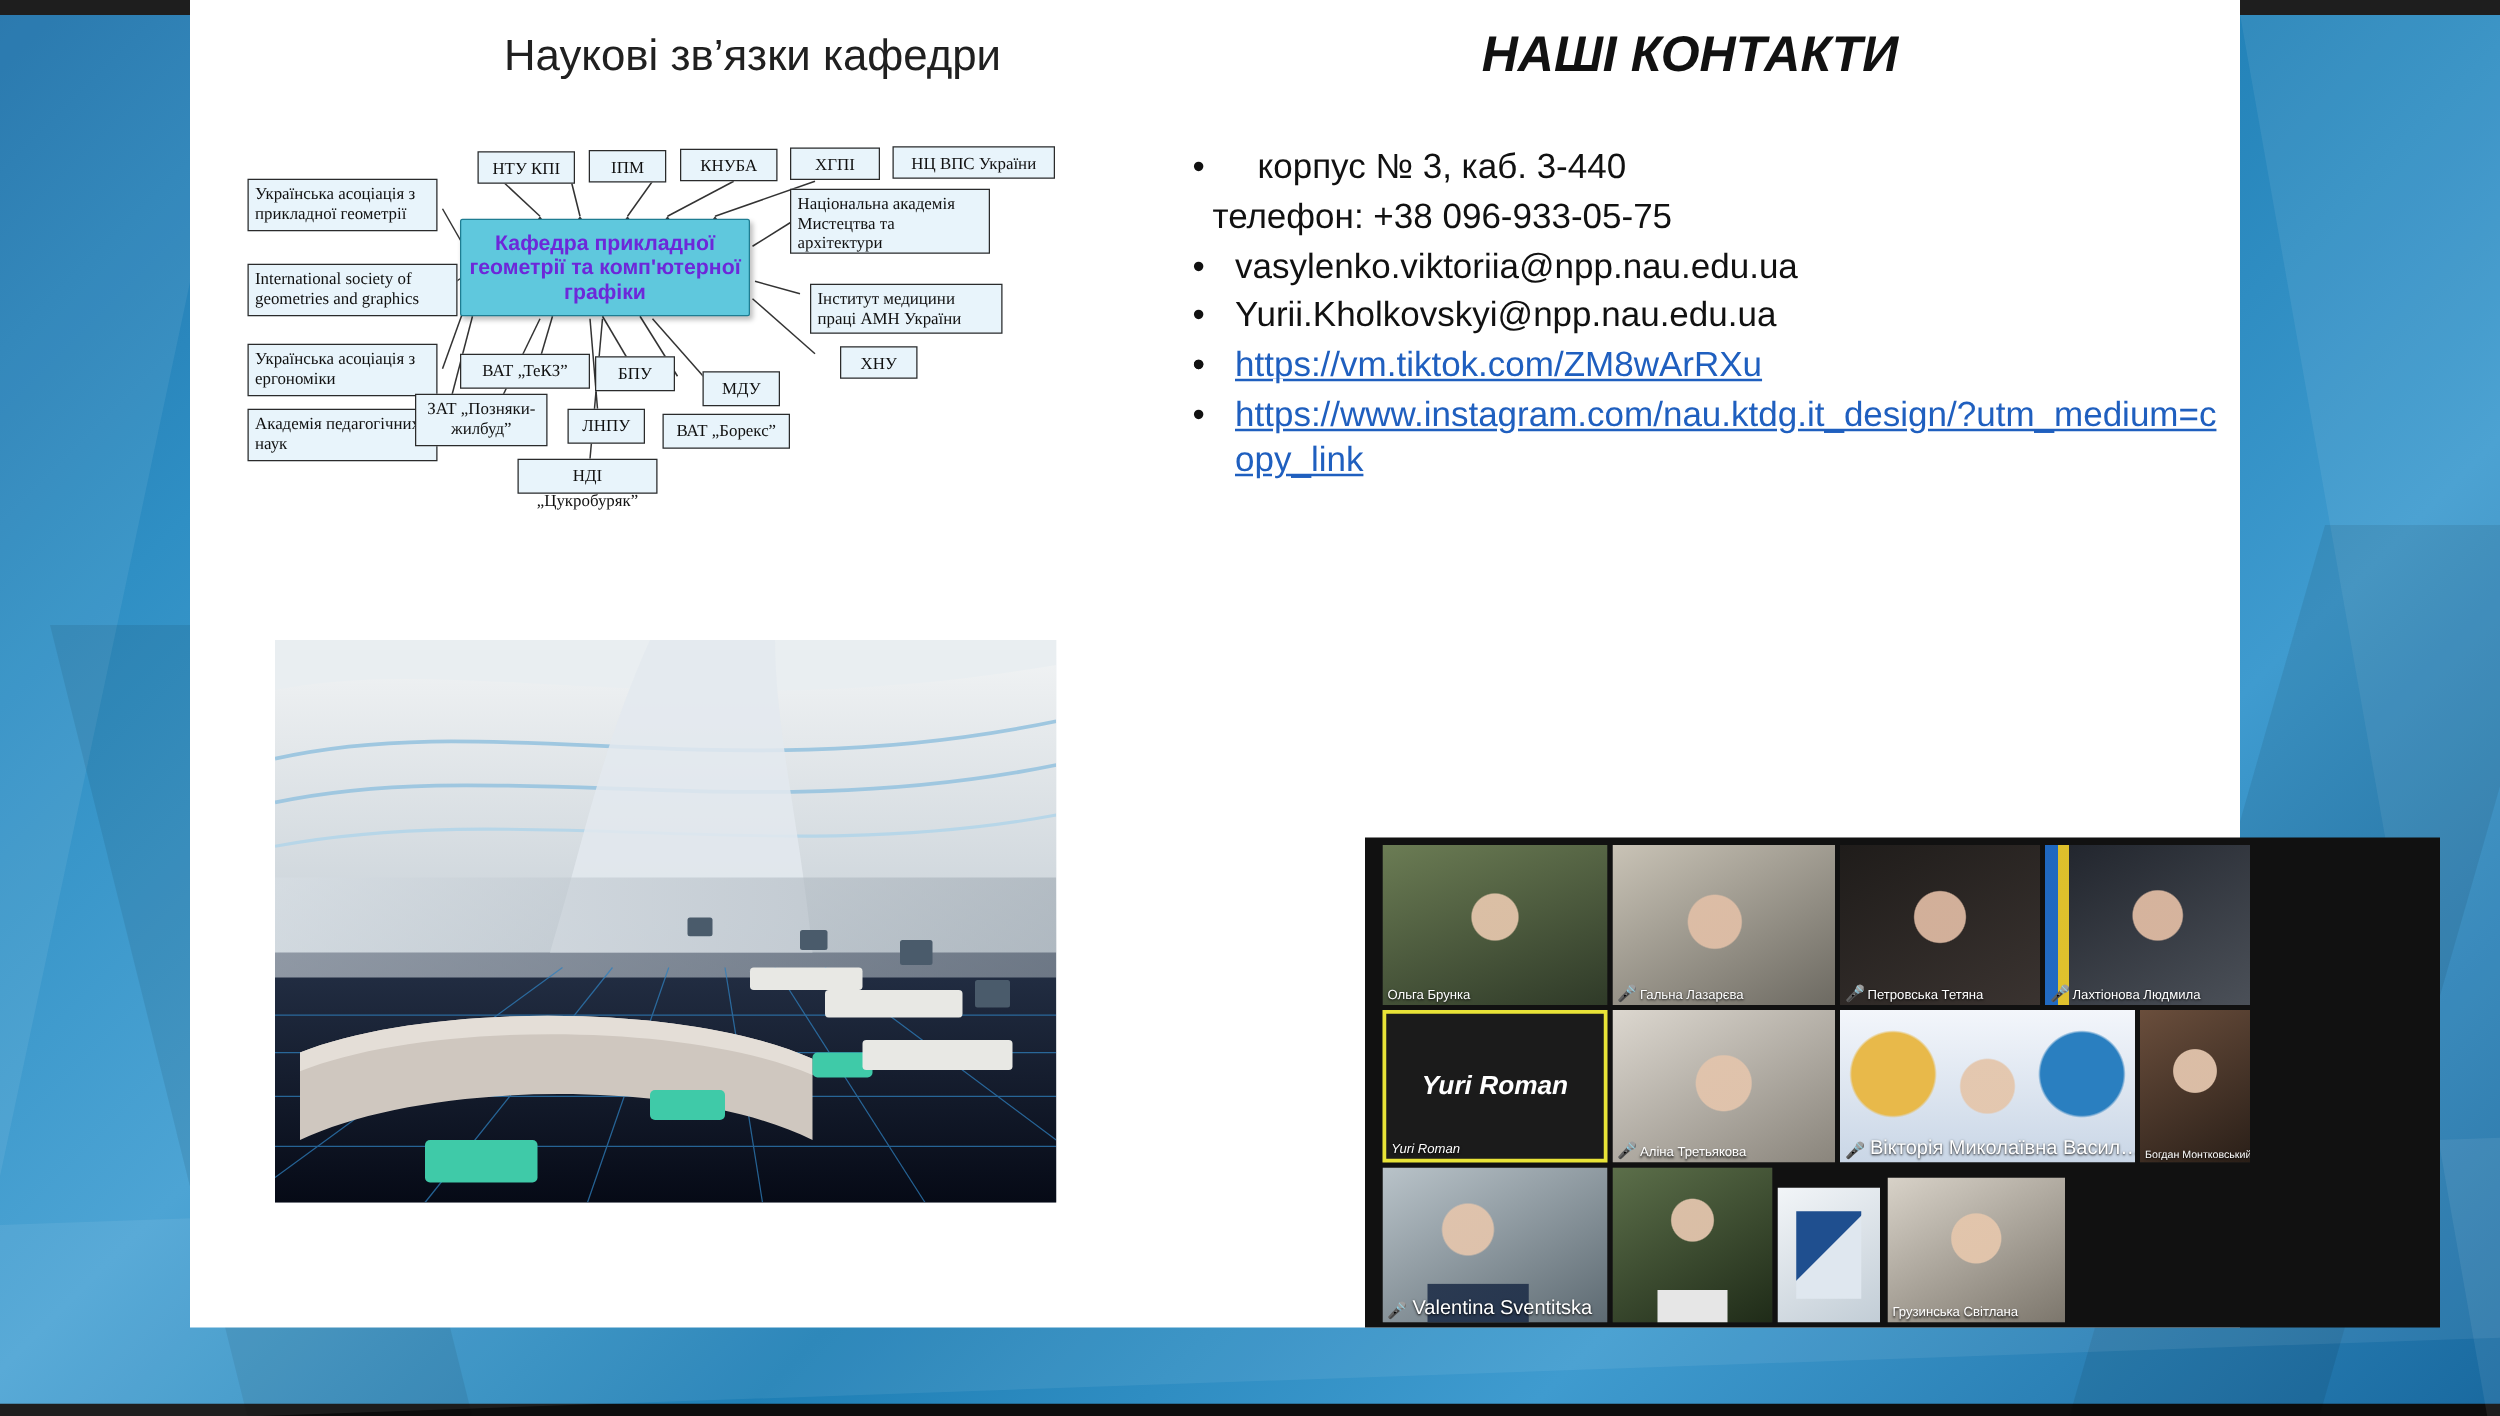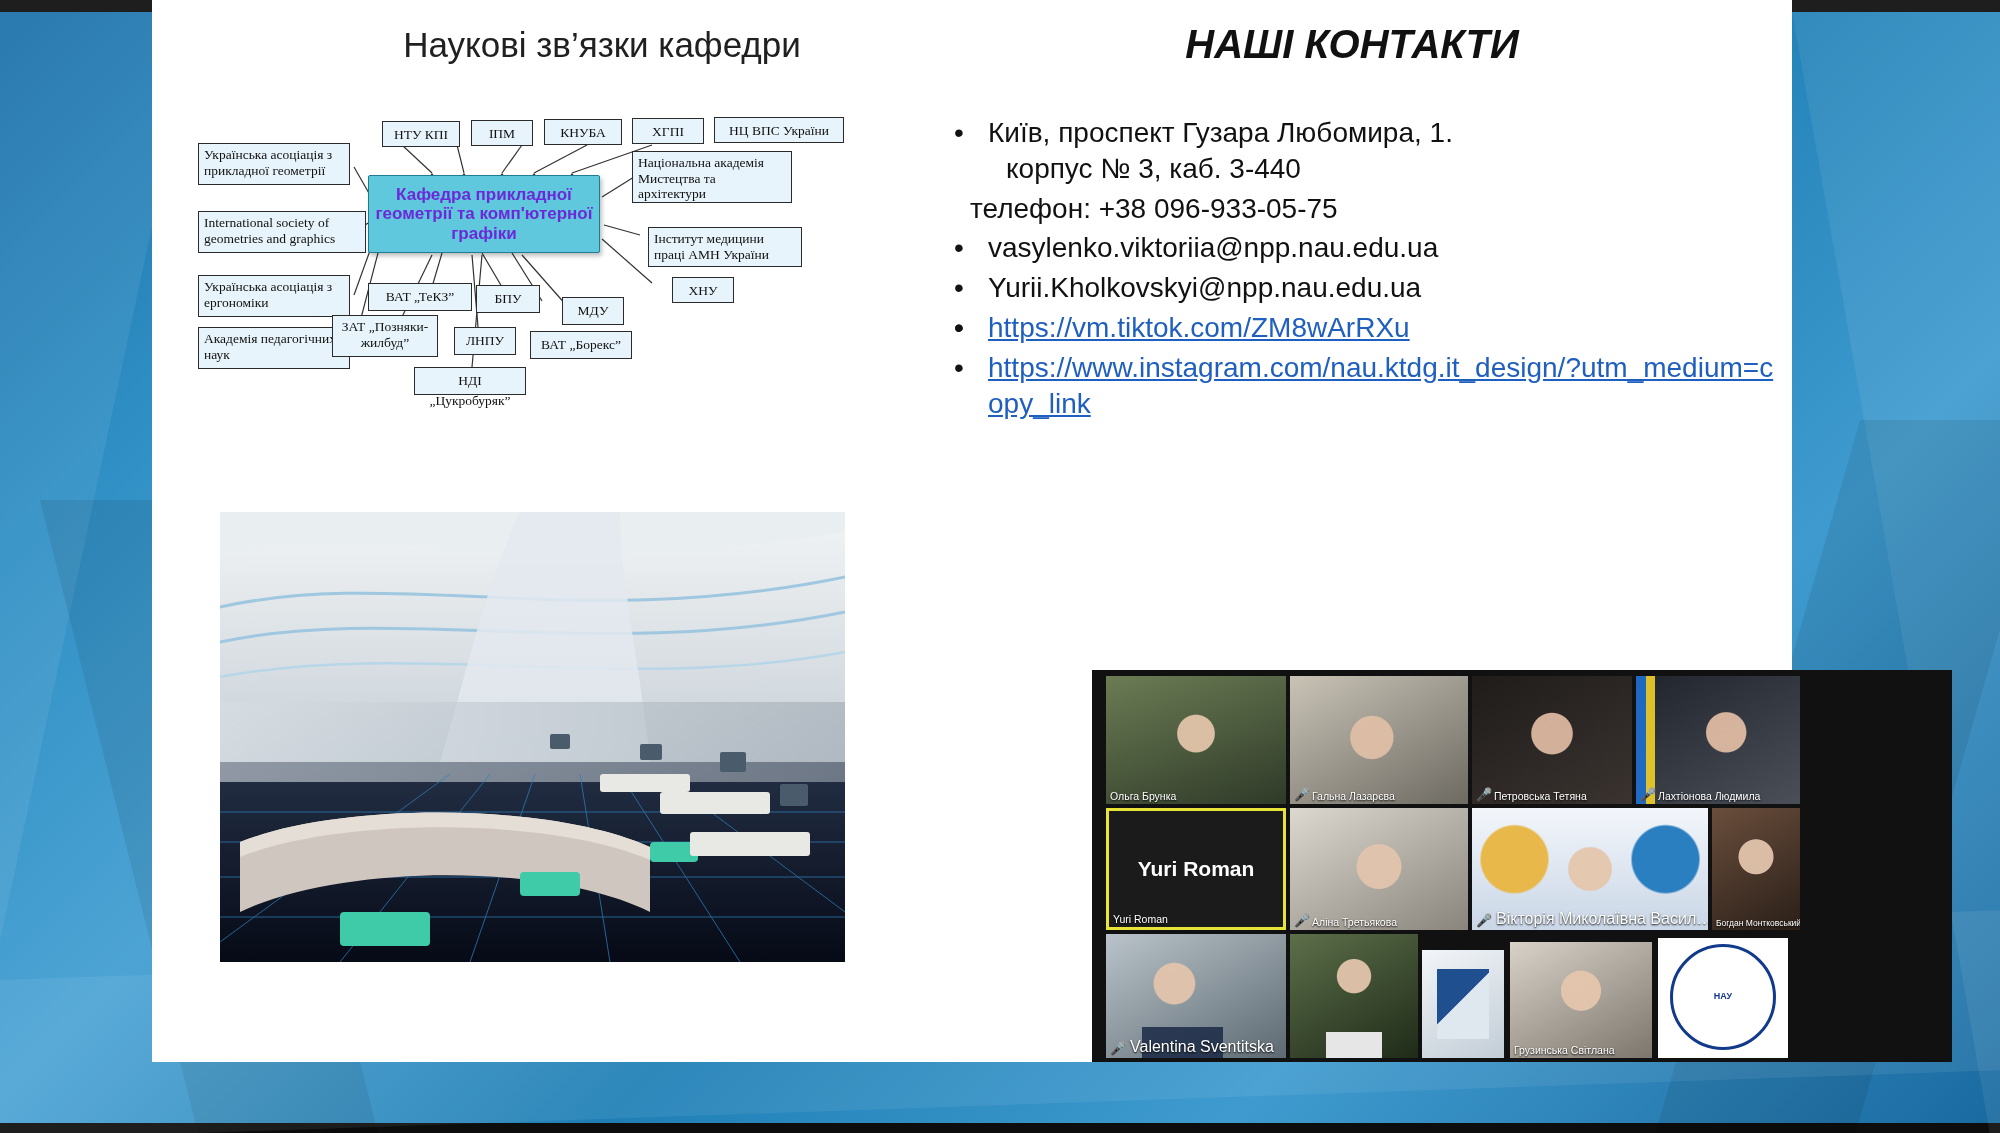--- a/index.html
+++ b/index.html
@@ -175,21 +175,21 @@
   .tile .nm {
     position: absolute;
     left: 4px;
     bottom: 2px;
     color: #fff;
     font-size: 10.5px;
     text-shadow: 0 1px 2px #000;
     white-space: nowrap;
   }
   .tile .nm.big { font-size: 16px; }
-  .tile.speaking { border: 3px solid #e8e337; box-sizing: border-box; }
+  .tile.speaking { border: 3px solid #e8e337; box-sizing: border-box; font-style: italic; }
   .tile .avatar-name {
     position: absolute;
     left: 0; top: 0; right: 0; bottom: 0;
     display: flex;
     align-items: center;
     justify-content: center;
     color: #fff;
     font-size: 21px;
     font-weight: bold;
   }
@@ -361,21 +361,20 @@
           <rect x="330" y="222" width="20" height="15" rx="2"></rect>
         </g>
       </svg>
     </div>
 
     <div class="right-title">НАШІ КОНТАКТИ</div>
 
     <div class="contact-list">
       <div class="citem">
         <span class="bullet">•</span>
-        <span>Київ, проспект Гузара Любомира, 1.</span>
       </div>
       <div class="citem sub">
         <span>корпус № 3, каб. 3-440</span>
       </div>
       <div class="citem" style="padding-left:28px;">
         <span>телефон: +38 096-933-05-75</span>
       </div>
       <div class="citem">
         <span class="bullet">•</span>
         <span>vasylenko.viktoriia@npp.nau.edu.ua</span>
@@ -461,21 +460,16 @@
       </div>
       <div class="tile" style="left:330px;top:280px;width:82px;height:108px;">
         <div class="ph" style="background:linear-gradient(150deg,#f2f5f8,#c2cdd6);"></div>
         <div class="ph" style="background:linear-gradient(135deg,#1f4f8f 0 45%, #dfe7ef 46%);left:18%;top:18%;width:64%;height:64%;"></div>
       </div>
       <div class="tile" style="left:418px;top:272px;width:142px;height:116px;">
         <div class="ph" style="background:linear-gradient(150deg,#d8d2c8,#7c766c);"></div>
         <div class="ph" style="background:radial-gradient(circle at 50% 42%, rgba(228,198,172,0.95) 0 20%, rgba(0,0,0,0) 21%);"></div>
         <div class="nm">Грузинська Світлана</div>
       </div>
-      <div class="tile" style="left:566px;top:268px;width:130px;height:120px;background:#ffffff;">
-        <div class="nau-logo" style="left:12px;top:6px;width:106px;height:106px;">
-          <span>НАУ</span>
-        </div>
-      </div>
     </div>
 
   </div>
 </div>
 
 </body></html>

